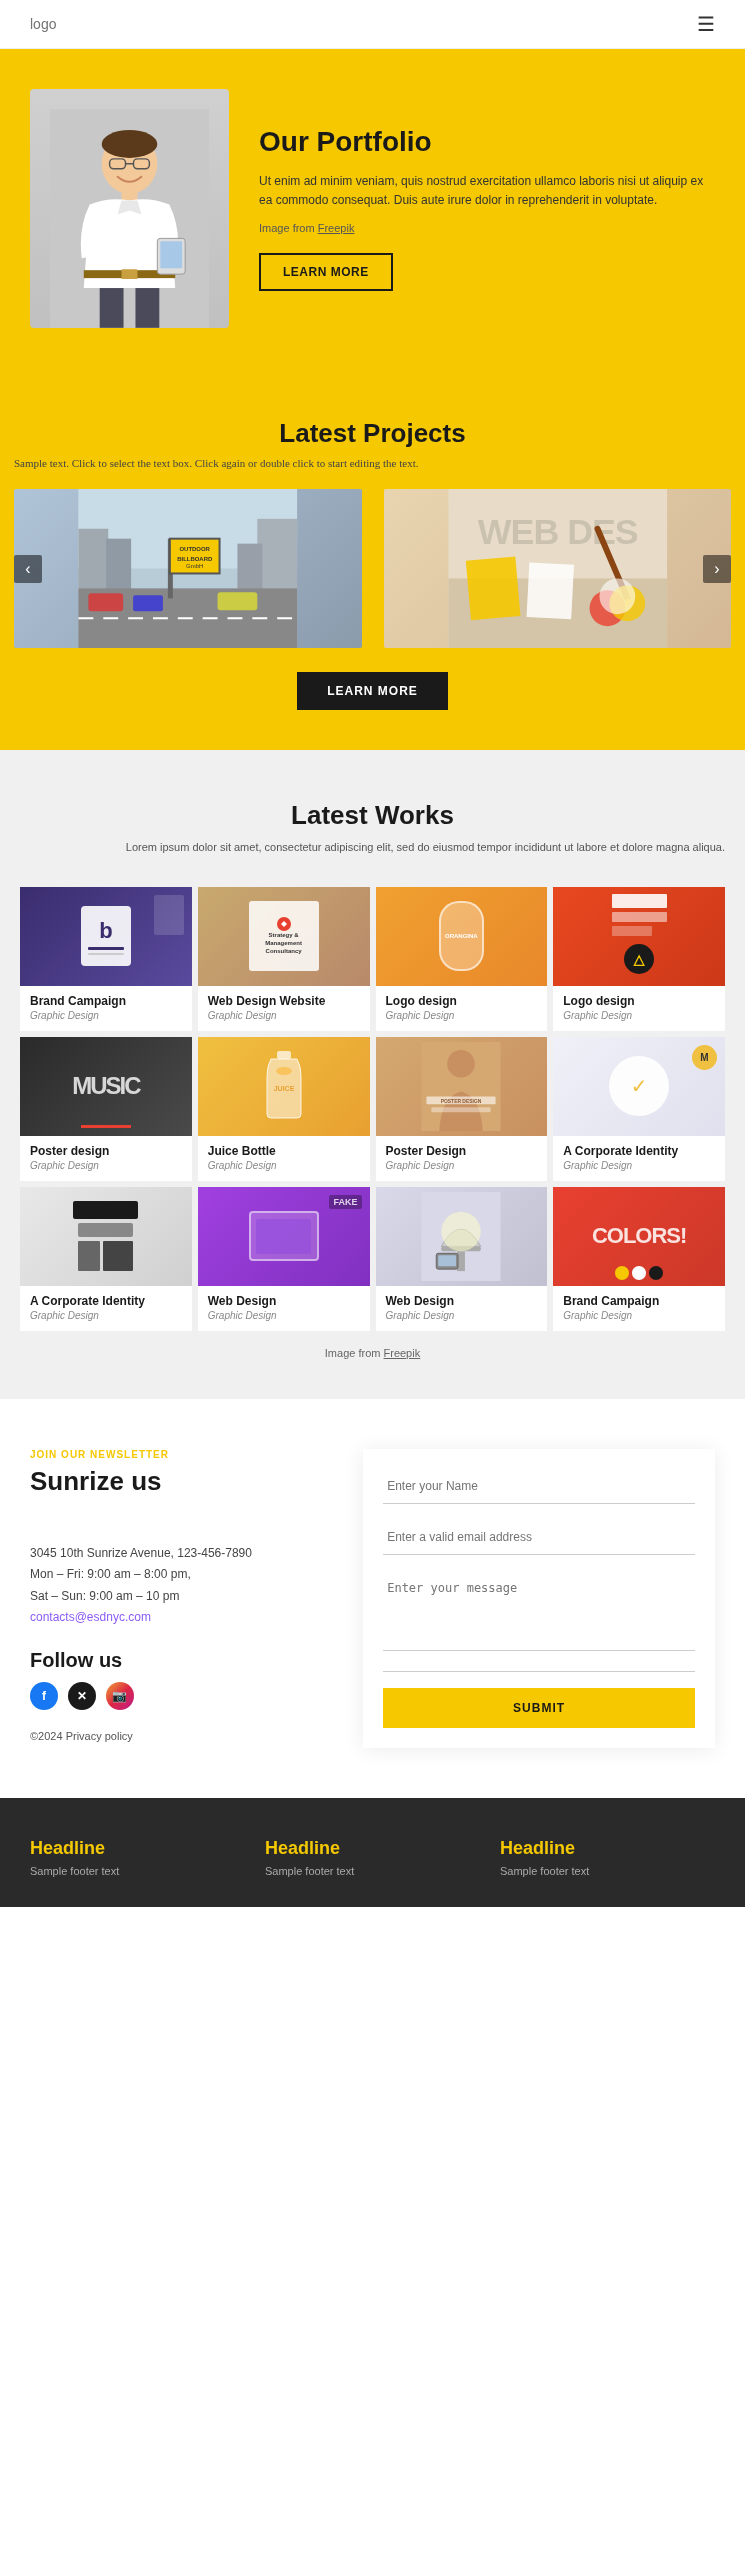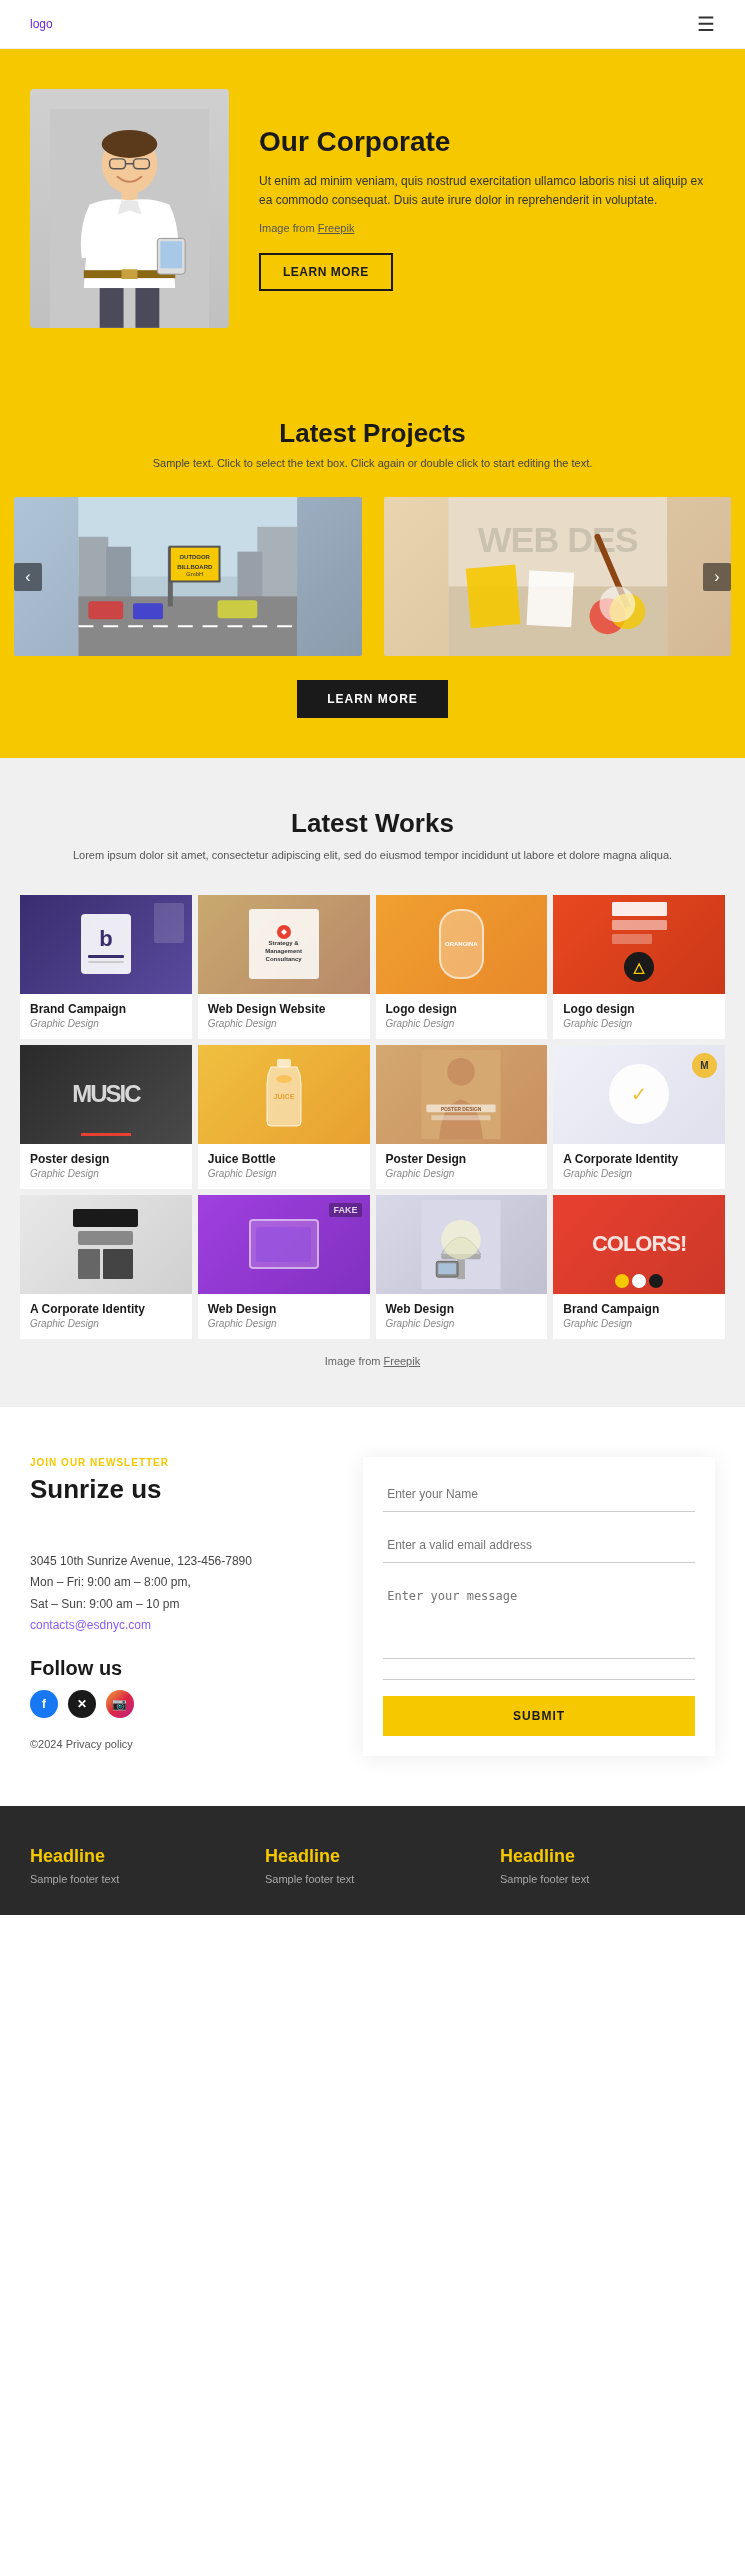--- a/index.html
+++ b/index.html
@@ -3,21 +3,21 @@
   <meta charset="utf-8">
   <style>
     * { margin: 0; padding: 0; box-sizing: border-box; }
     body { font-family: 'Helvetica Neue', Arial, sans-serif; width: 745px; background: #fff; }
 
     
     .header {
       display: flex; justify-content: space-between; align-items: center;
       padding: 12px 30px; background: #fff; border-bottom: 1px solid #eee;
     }
-    .logo { font-size: 12px; color: #6d28d9; font-weight: 500; }
+    .logo { font-size: 14px; color: #737373; font-weight: 500; }
     .hamburger { font-size: 20px; cursor: pointer; color: #333; }
 
     
     .hero {
       background: #f5c800; padding: 40px 30px 40px 30px;
       display: flex; align-items: center; gap: 30px; min-height: 278px;
     }
     .hero-image-container {
       width: 199px; flex-shrink: 0;
       background: #e0e0e0; height: 239px; border-radius: 4px;
@@ -36,21 +36,21 @@
     .hero-content .image-credit a { color: #555; text-decoration: underline; }
     .btn-learn {
       background: #f5c800; border: 2px solid #1a1a1a; color: #1a1a1a;
       padding: 10px 22px; font-size: 12px; font-weight: 700; cursor: pointer;
       letter-spacing: 0.5px; text-transform: uppercase;
     }
 
     
     .latest-projects { background: #f5c800; padding: 50px 14px 40px; }
     .section-title { text-align: center; font-size: 26px; font-weight: 800; color: #1a1a1a; margin-bottom: 8px; }
-    .section-subtitle { text-align: center; font-size: 11px; color: #444; margin-bottom: 28px; }
+    .section-subtitle { text-align: left; font-size: 11px; color: #444; margin-bottom: 20px; font-family: Liberation Serif, serif; }
     .project-carousel { position: relative; display: flex; align-items: center; gap: 10px; }
     .carousel-arrow {
       width: 28px; height: 28px; background: rgba(0,0,0,0.5); color: #fff;
       display: flex; align-items: center; justify-content: center;
       font-size: 16px; cursor: pointer; flex-shrink: 0; border-radius: 2px;
       position: absolute; top: 50%; transform: translateY(-50%);
     }
     .carousel-arrow.left { left: 0; z-index: 2; }
     .carousel-arrow.right { right: 0; z-index: 2; }
     .carousel-images { display: flex; gap: 22px; width: 100%; overflow: hidden; }
@@ -61,21 +61,21 @@
     .carousel-img-2 { background: linear-gradient(135deg, #e8d5b0 0%, #d4b896 100%); position: relative; }
     .projects-btn-wrap { text-align: center; margin-top: 24px; }
     .btn-dark {
       background: #1a1a1a; color: #fff; border: none;
       padding: 12px 30px; font-size: 12px; font-weight: 700; cursor: pointer;
       letter-spacing: 1px; text-transform: uppercase;
     }
 
     
     .latest-works { background: #f0f0f0; padding: 50px 20px 40px; }
-    .works-subtitle { text-align: center; font-size: 11px; color: #555; margin-bottom: 30px; line-height: 1.6; }
+    .works-subtitle { text-align: right; font-size: 11px; color: #555; margin-bottom: 30px; line-height: 1.6; }
     .works-grid { display: grid; grid-template-columns: repeat(4, 1fr); gap: 6px; }
     .work-item {
       background: #fff; overflow: hidden; cursor: pointer;
       display: flex; flex-direction: column;
     }
     .work-thumb {
       height: 99px; overflow: hidden; position: relative;
     }
     .work-info { padding: 8px 10px 10px; }
     .work-title { font-size: 12px; font-weight: 700; color: #1a1a1a; margin-bottom: 2px; }
@@ -212,21 +212,21 @@
         <rect x="111" y="133" width="22" height="27" rx="1" fill="#a8c8e8"></rect>
 
         <path d="M68 68 Q80 78 92 68" fill="none" stroke="#c8845a" stroke-width="2" stroke-linecap="round"></path>
 
         <rect x="50" y="180" width="24" height="40" fill="#4a4a5a"></rect>
         <rect x="86" y="180" width="24" height="40" fill="#4a4a5a"></rect>
       </svg>
     </div>
   </div>
   <div class="hero-content">
-    <h1>Our Corporate</h1>
+    <h1>Our Portfolio</h1>
     <p>Ut enim ad minim veniam, quis nostrud exercitation ullamco laboris nisi ut aliquip ex ea commodo consequat. Duis aute irure dolor in reprehenderit in voluptate.</p>
     <p class="image-credit">
       <span>Image from</span>
       <a href="#">Freepik</a>
     </p>
     <button class="btn-learn">LEARN MORE</button>
   </div>
 </section>
 
 <section class="latest-projects">

